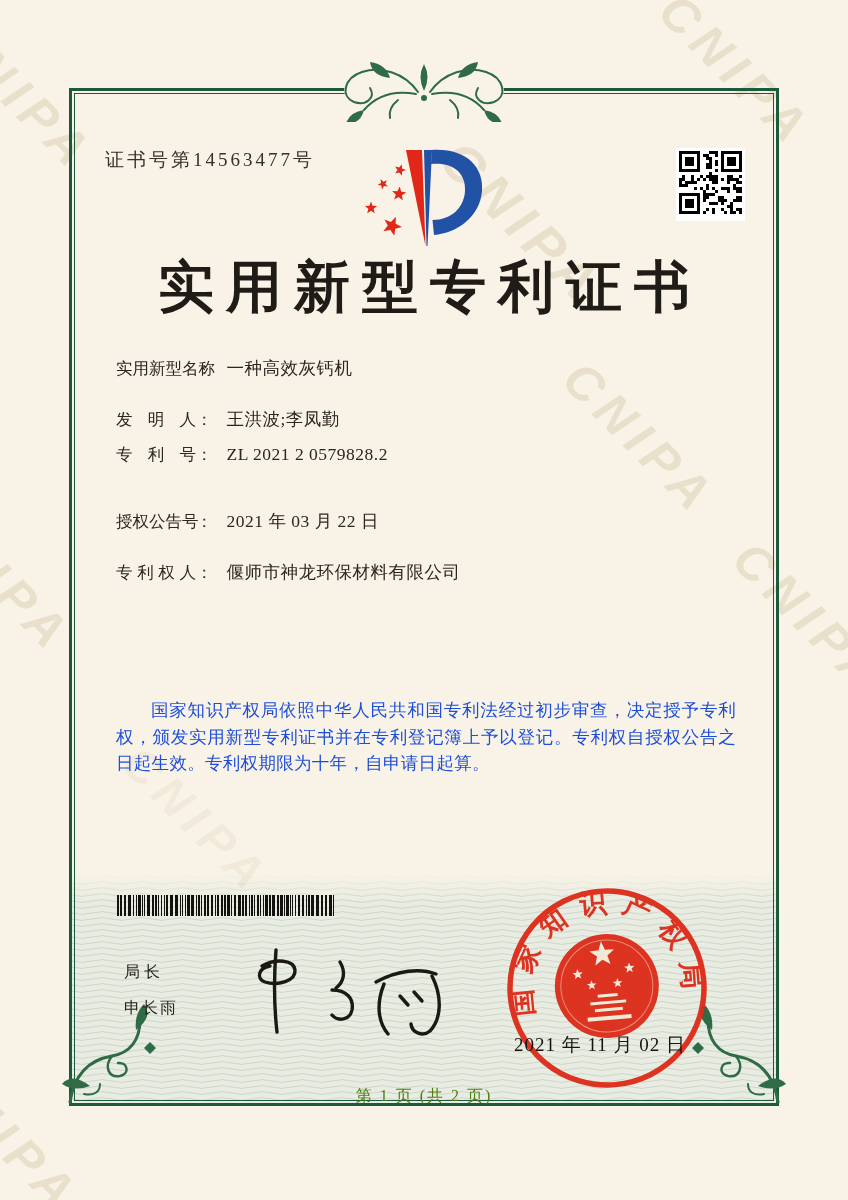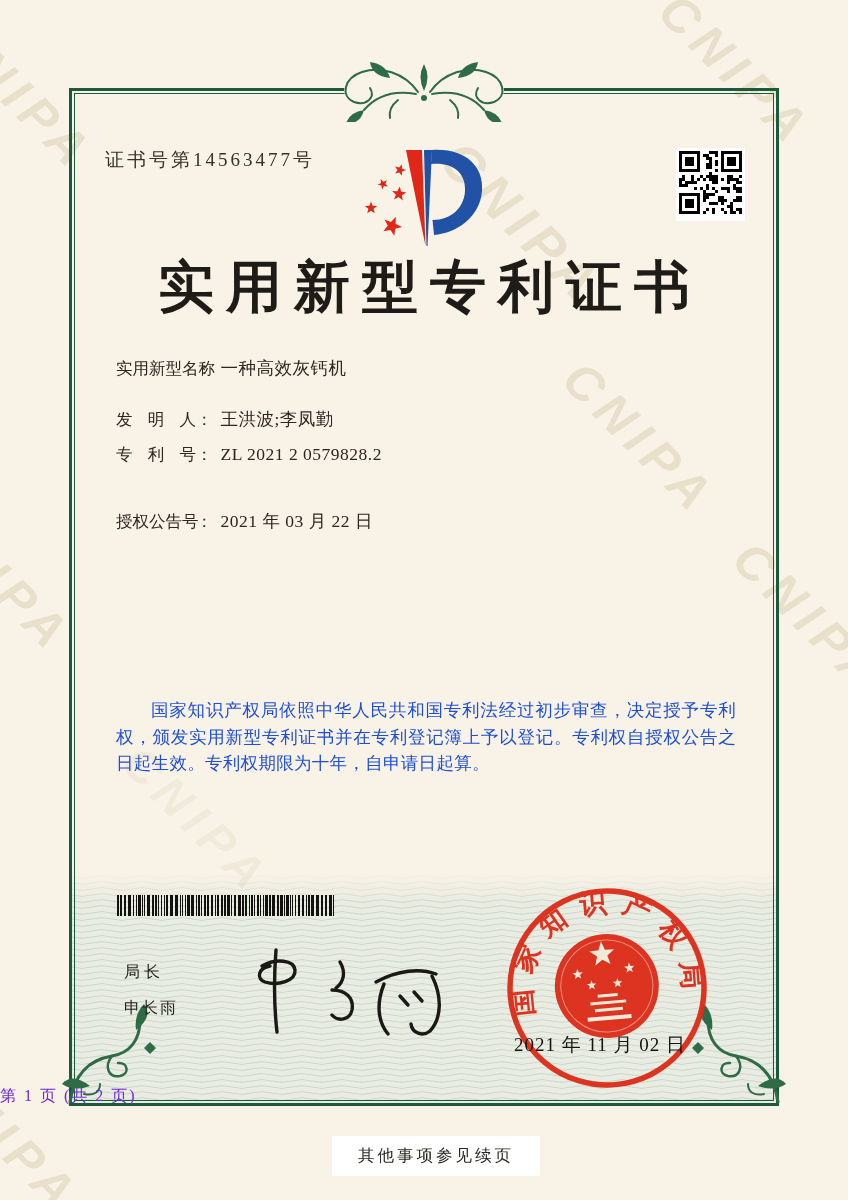--- a/index.html
+++ b/index.html
@@ -34,40 +34,40 @@
   .qr { position:absolute; left:676px; top:148px; background:#ffffff; padding:3px; z-index:4; }
   .title { position:absolute; left:0; top:250px; width:848px; text-align:center;
     font-size:56px; font-weight:bold; letter-spacing:12px; text-indent:12px;
     color:#1f1c17; z-index:4; }
   
   .frow { position:absolute; left:116px; width:640px; height:26px; font-size:17.5px;
     color:#2a2620; z-index:4; white-space:nowrap; }
   .flabel { display:inline-block; width:80px; text-align:justify; text-align-last:justify;
     font-size:16.5px; vertical-align:baseline; }
   .fcolon { font-size:16.5px; }
-  .fvalue { margin-left:8px; letter-spacing:.5px; }
+  .fvalue { margin-left:14px; letter-spacing:.5px; }
   .fgroup-b { position:absolute; left:269px; top:0; }
   .fgroup-b .flabel { width:76px; }
   
   .body-text { position:absolute; left:116px; top:697px; width:620px; z-index:4;
     font-size:17.5px; line-height:26.5px; text-align:justify; color:#1d4ed8; }
   .body-text p { text-indent:2em; margin:0; letter-spacing:.3px; }
   
   .barcode { position:absolute; left:117px; top:895px; z-index:4; }
   .signer-title { position:absolute; left:124px; top:962px; font-size:16px;
     letter-spacing:4px; z-index:4; font-family:Liberation Sans, sans-serif; }
   .signer-name { position:absolute; left:124px; top:998px; font-size:16px;
     letter-spacing:2px; z-index:4; font-family:"Liberation Sans","DejaVu Sans",sans-serif; }
   .signature { position:absolute; left:248px; top:936px; z-index:5; }
   .seal { position:absolute; left:501px; top:882px; width:212px; height:212px;
     z-index:4; transform:rotate(-5deg); opacity:.96; }
   .seal-date { position:absolute; left:514px; top:1032px; width:195px; z-index:6;
     font-size:19px; color:#16140f; letter-spacing:1px; white-space:nowrap; }
-  .page-no { position:absolute; left:0; top:1086px; width:848px; 
-    font-size:16px; letter-spacing:2px; z-index:4; color:#6d28d9; }
+  .page-no { position:absolute; left:0; top:1086px; width:848px; text-align:center;
+    font-size:16px; letter-spacing:2px; z-index:4; color:#4d7c0f; }
   .footer-note { position:absolute; left:332px; top:1136px; background:#ffffff;
     padding:9px 26px; font-size:16.5px; letter-spacing:3px; z-index:4; color:#2a2620; }
 </style>
 </head>
 <body>
 
 <div class="page">
 
   <div class="wm" style="left:-30px;top:6px;font-size:50px">CNIPA</div>
   <div class="wm" style="left:688px;top:-18px;font-size:50px">CNIPA</div>
@@ -313,20 +313,23 @@
   </div>
   <div class="frow" style="top:407px">
     <span class="flabel">发明人</span><span class="fcolon">：</span><span class="fvalue">王洪波;李凤勤</span>
   </div>
   <div class="frow" style="top:444px">
     <span class="flabel">专利号</span><span class="fcolon">：</span><span class="fvalue">ZL 2021 2 0579828.2</span>
   </div>
   <div class="frow" style="top:509px">
     <span class="flabel">授权公告号</span><span class="fcolon">：</span><span class="fvalue">2021 年 03 月 22 日</span>
   </div>
+  <div class="frow" style="top:560px">
+    <span class="flabel">专利权人</span><span class="fcolon">：</span><span class="fvalue">偃师市神龙环保材料有限公司</span>
+  </div>
 
   <div class="body-text">
     <p>国家知识产权局依照中华人民共和国专利法经过初步审查，决定授予专利权，颁发实用新型专利证书并在专利登记簿上予以登记。专利权自授权公告之日起生效。专利权期限为十年，自申请日起算。</p>
   </div>
 
   <svg id="barcode" class="barcode" width="224" height="21">
       <rect x="0" y="0" width="2" height="21" fill="#14120f"></rect>
       <rect x="3" y="0" width="2" height="21" fill="#14120f"></rect>
       <rect x="7" y="0" width="2" height="21" fill="#14120f"></rect>
       <rect x="11" y="0" width="3" height="21" fill="#14120f"></rect>
@@ -426,15 +429,14 @@
         <rect x="96" y="112" width="20" height="3" fill="#f3ead8"></rect>
         <rect x="88" y="119" width="36" height="3" fill="#f3ead8"></rect>
         <rect x="92" y="126" width="28" height="3" fill="#f3ead8"></rect>
         <rect x="84" y="134" width="44" height="4" fill="#f3ead8"></rect>
       </g>
   </svg>
   <div class="seal-date">2021 年 11 月 02 日</div>
 
   <div class="page-no">第 1 页 (共 2 页)</div>
 
-  <div class="footer-note">其他事项参见续页</div>
 
 </div>
 
 </body></html>

